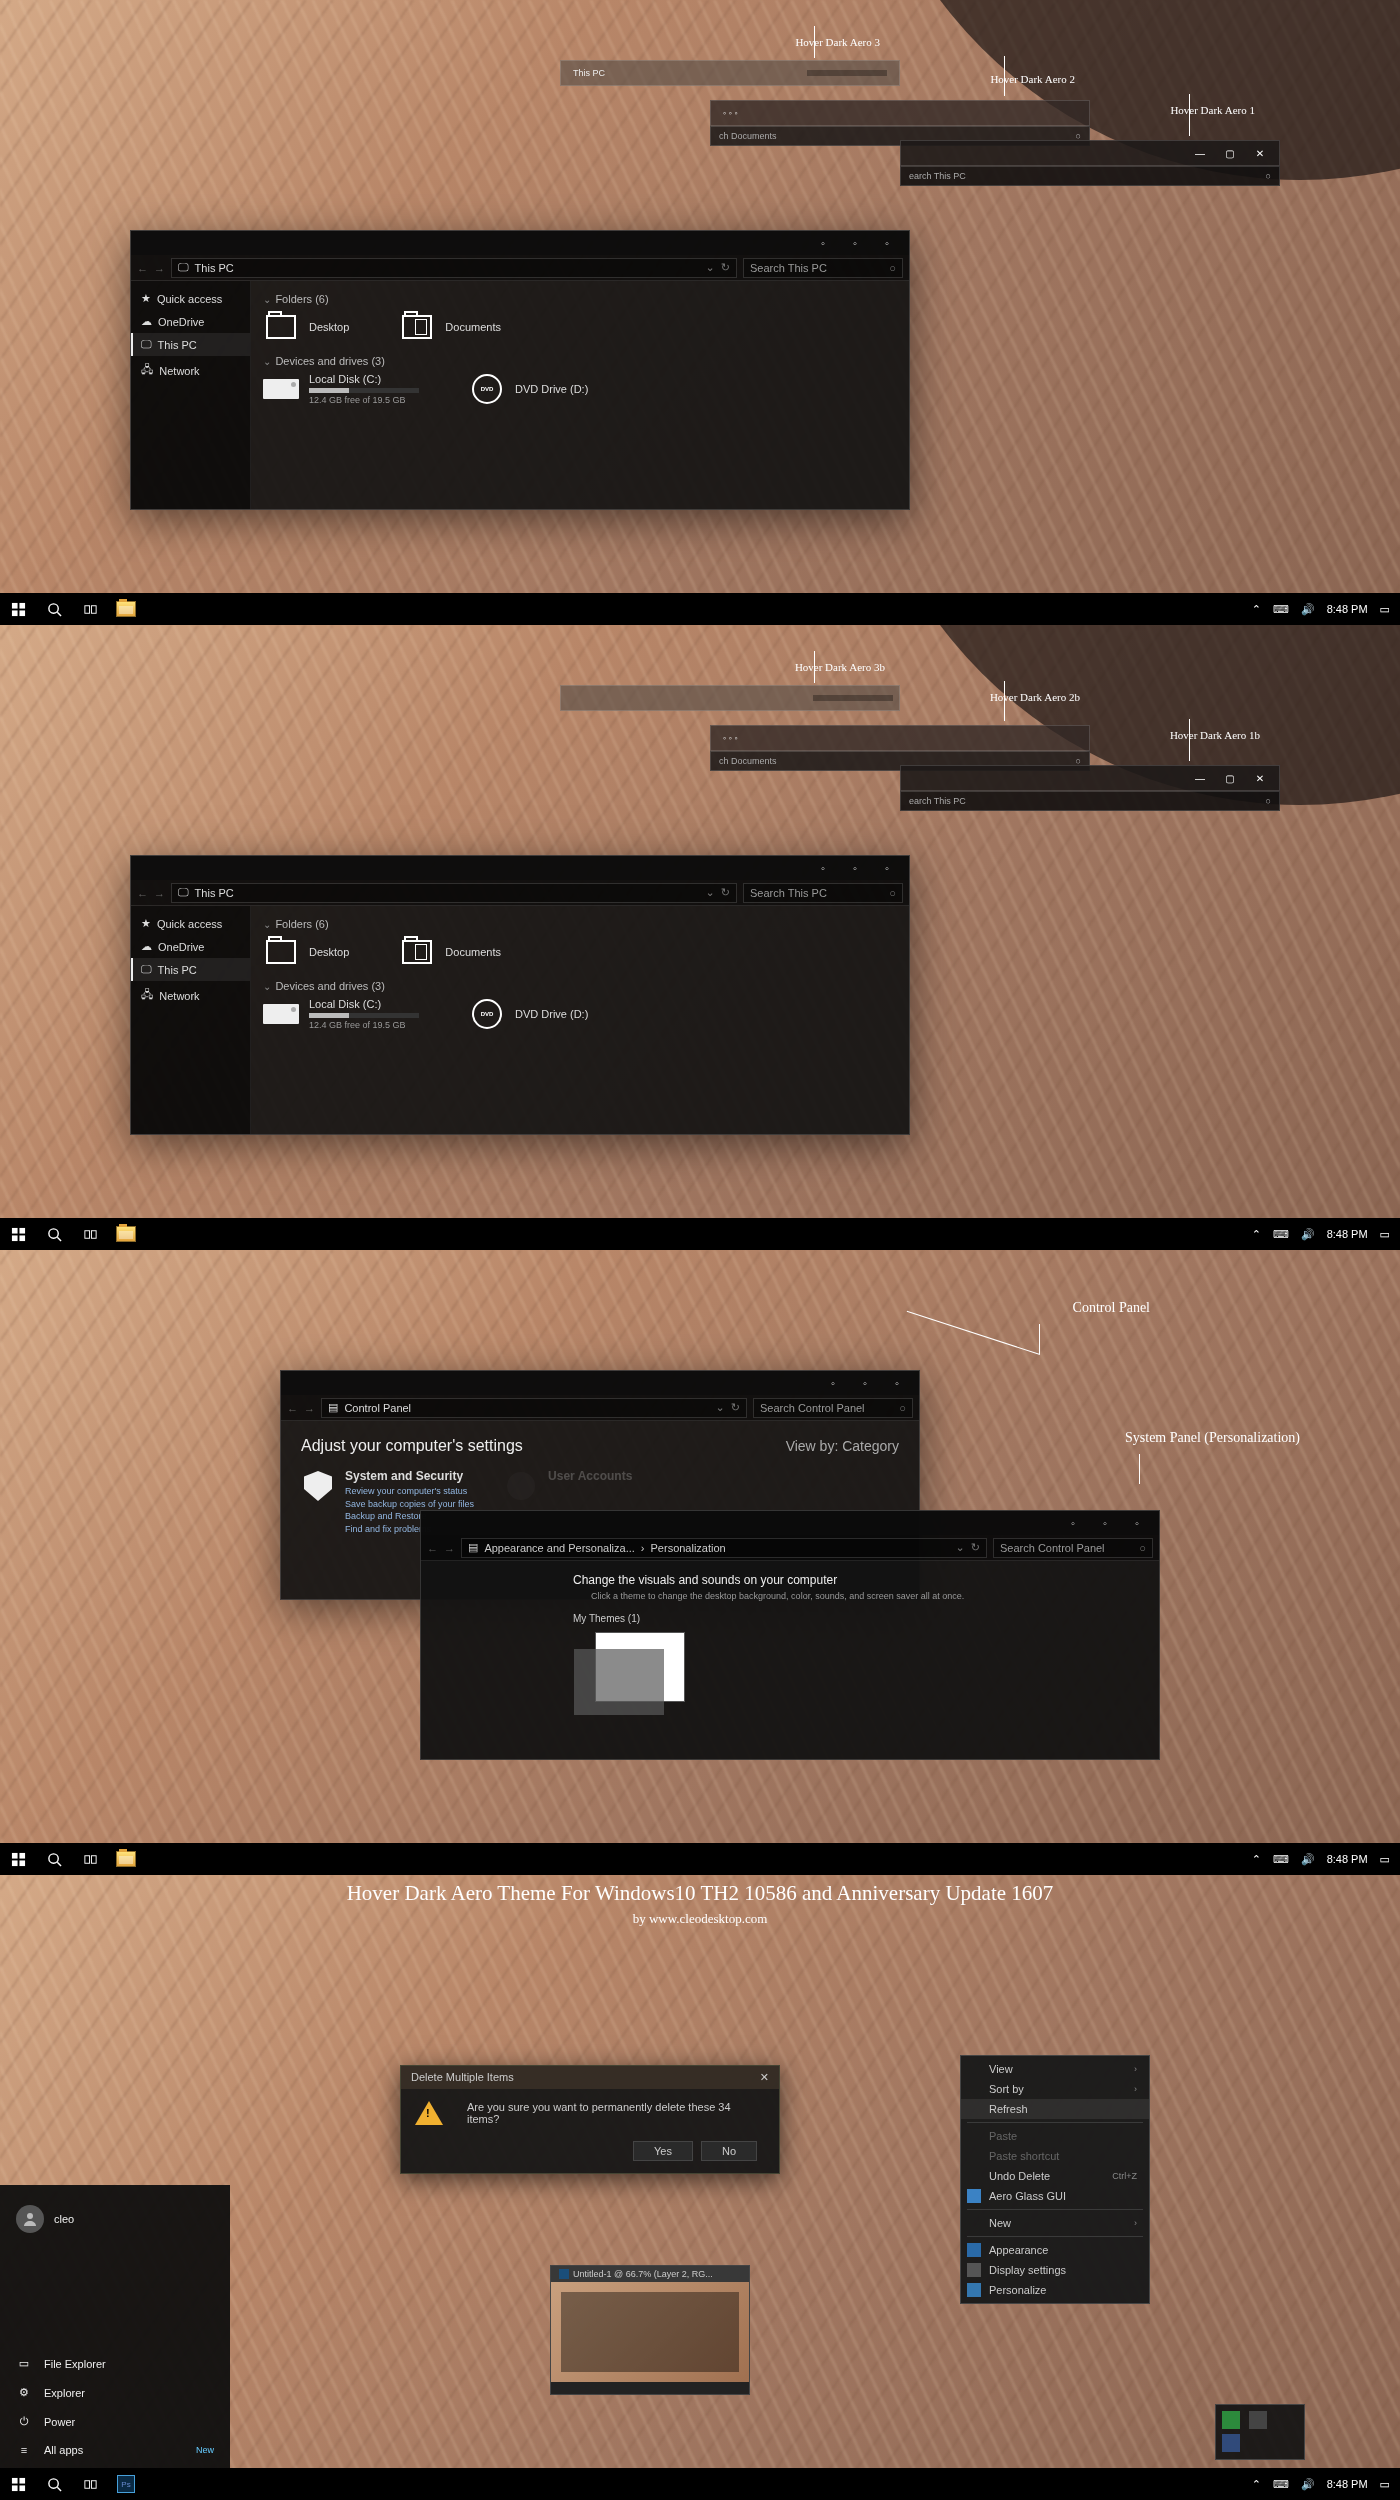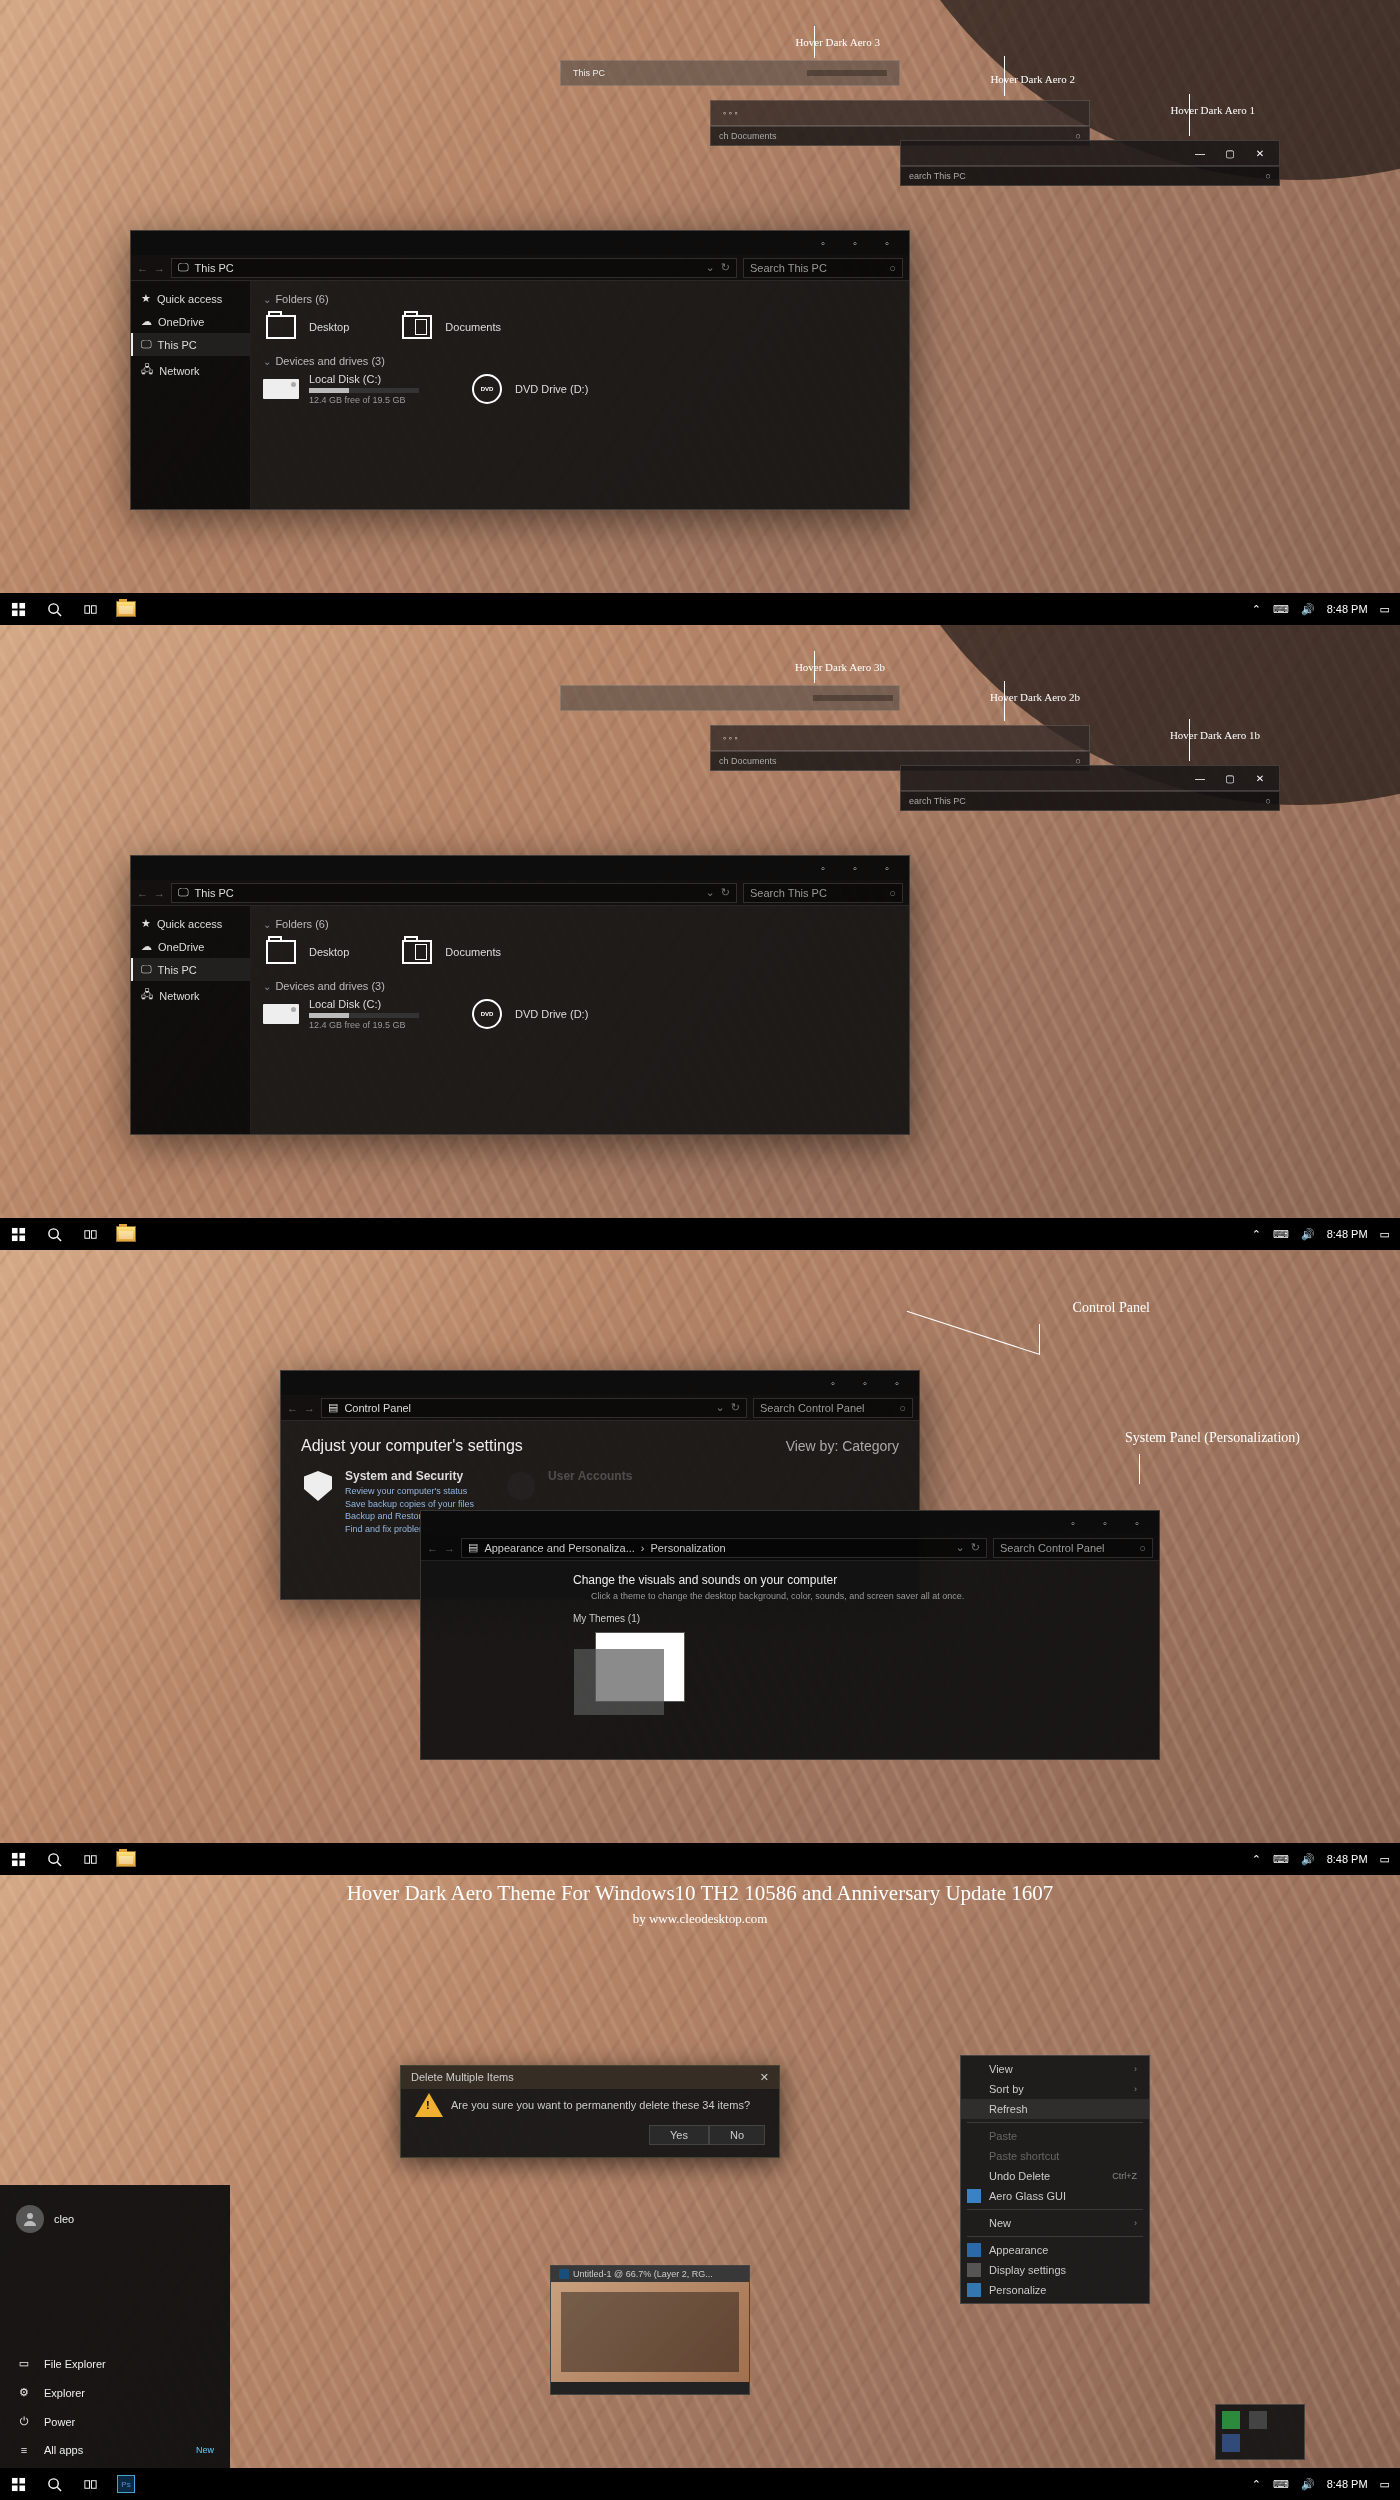--- a/index.html
+++ b/index.html
@@ -85,24 +85,24 @@
 
 .start { position: absolute; left: 0; bottom: 32px; width: 230px; background: rgba(15,15,15,.95); color: #eee; padding: 14px 0 4px; }
 .start .user { display: flex; align-items: center; gap: 10px; padding: 6px 16px; margin-bottom: 110px; }
 .start .user .uav { width: 28px; height: 28px; border-radius: 50%; background: #555; display: flex; align-items: center; justify-content: center; color: #ccc; }
 .start .sitem { display: flex; align-items: center; gap: 12px; padding: 8px 16px; font-size: 11px; }
 .start .sitem .si { width: 16px; display: flex; justify-content: center; }
 .start .sitem .tag { margin-left: auto; font-size: 9px; color: #6cf; }
 
 .dialog { position: absolute; background: rgba(22,22,22,.95); border: 1px solid #443; box-shadow: 0 6px 24px rgba(0,0,0,.6); }
 .dialog .dhead { background: rgba(60,50,40,.8); padding: 5px 10px; font-size: 11px; display: flex; justify-content: space-between; }
-.dialog .dbody { padding: 4px 14px; display: flex; align-items: center; gap: 8px; }
+.dialog .dbody { padding: 12px 14px; display: flex; align-items: flex-start; gap: 24px; }
 .warn { width: 0; height: 0; border-left: 14px solid transparent; border-right: 14px solid transparent; border-bottom: 24px solid #f0b030; position: relative; }
 .warn::after { content: '!'; position: absolute; left: -3px; top: 6px; color: #000; font-weight: bold; }
-.dbtns { display: flex; justify-content: flex-end; gap: 0; padding: 4px 14px 12px; }
+.dbtns { display: flex; justify-content: flex-end; gap: 8px; padding: 4px 22px 12px; }
 .dbtns button { background: #2a2a2a; color: #ccc; border: 1px solid #444; padding: 3px 20px; font-size: 11px; }
 
 .ctx { position: absolute; background: rgba(26,26,26,.97); border: 1px solid #444; width: 190px; padding: 3px 0; font-size: 11px; }
 .ctx .ci { display: flex; align-items: center; padding: 4px 12px 4px 28px; position: relative; }
 .ctx .ci.dis { color: #666; }
 .ctx .ci.hl { background: rgba(255,255,255,.08); }
 .ctx .ci .arrow { margin-left: auto; color: #888; font-size: 9px; }
 .ctx .ci .sc { margin-left: auto; color: #888; font-size: 9px; }
 .ctx .sep { height: 1px; background: #3a3a3a; margin: 3px 6px; }
 .ctx .cico { position: absolute; left: 6px; width: 14px; height: 14px; background: #3b82c4; }

